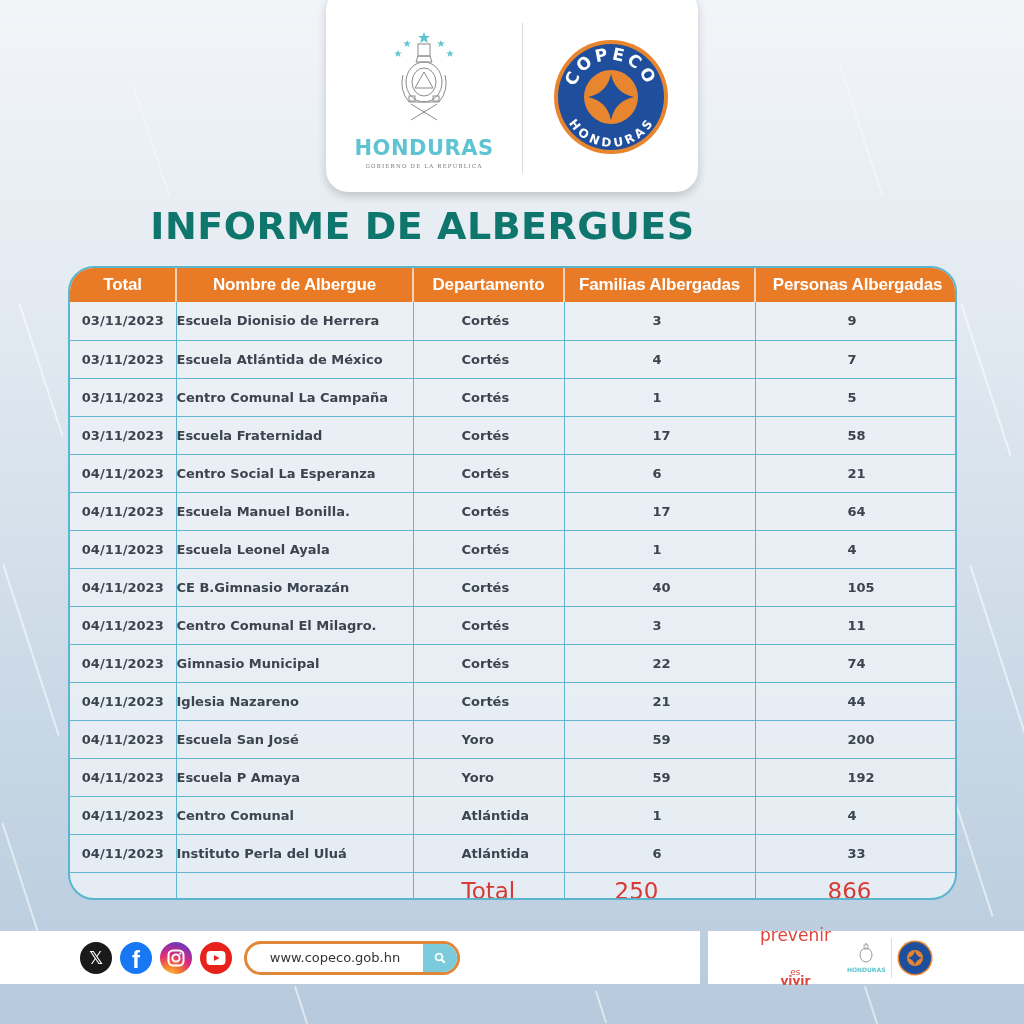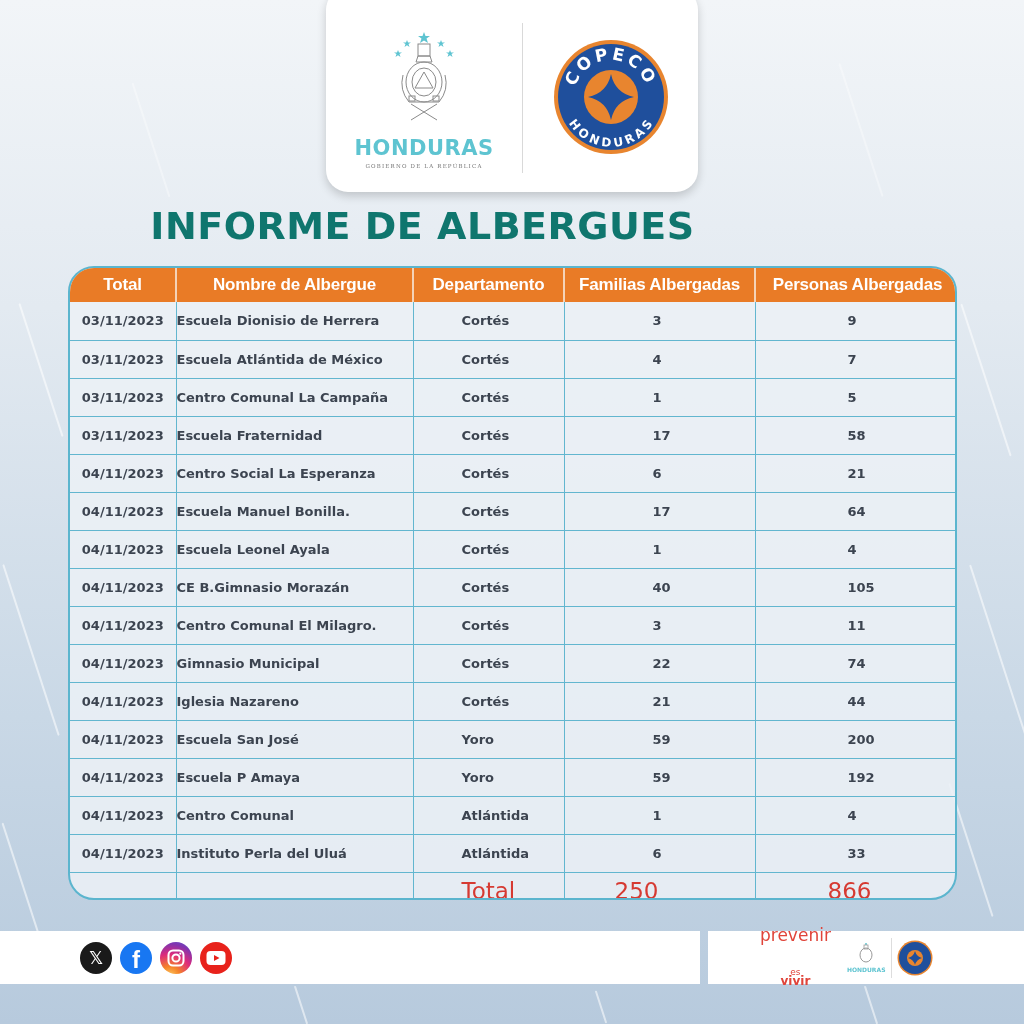--- a/index.html
+++ b/index.html
@@ -296,20 +296,29 @@
         <circle cx="9" cy="9" r="3.6" fill="none" stroke="#fff" stroke-width="2"></circle>
         <circle cx="13.3" cy="4.7" r="1.1" fill="#fff"></circle>
       </svg>
   </a>
   <a class="soc yt">
     <svg width="20" height="16" viewBox="0 0 20 16">
         <rect x="0.5" y="1" width="19" height="14" rx="4" fill="#fff"></rect>
         <polygon points="8,5 13.5,8 8,11" fill="#e8221b"></polygon>
       </svg>
   </a>
+  <div class="url-box">
+    <span class="url-text">www.copeco.gob.hn</span>
+    <span class="url-btn">
+      <svg width="12" height="12" viewBox="0 0 12 12">
+          <circle cx="5" cy="5" r="3.4" fill="none" stroke="#fff" stroke-width="1.8"></circle>
+          <line x1="7.5" y1="7.5" x2="10.8" y2="10.8" stroke="#fff" stroke-width="2"></line>
+        </svg>
+    </span>
+  </div>
 </div>
 
 <div class="footer-right">
   <div class="prevenir">
     <span class="p1">prevenir</span>
     <span class="p2">es</span>
     <span class="p3">vivir</span>
   </div>
   <div class="mini-hn">
     <svg width="18" height="24" viewBox="0 0 18 24">

